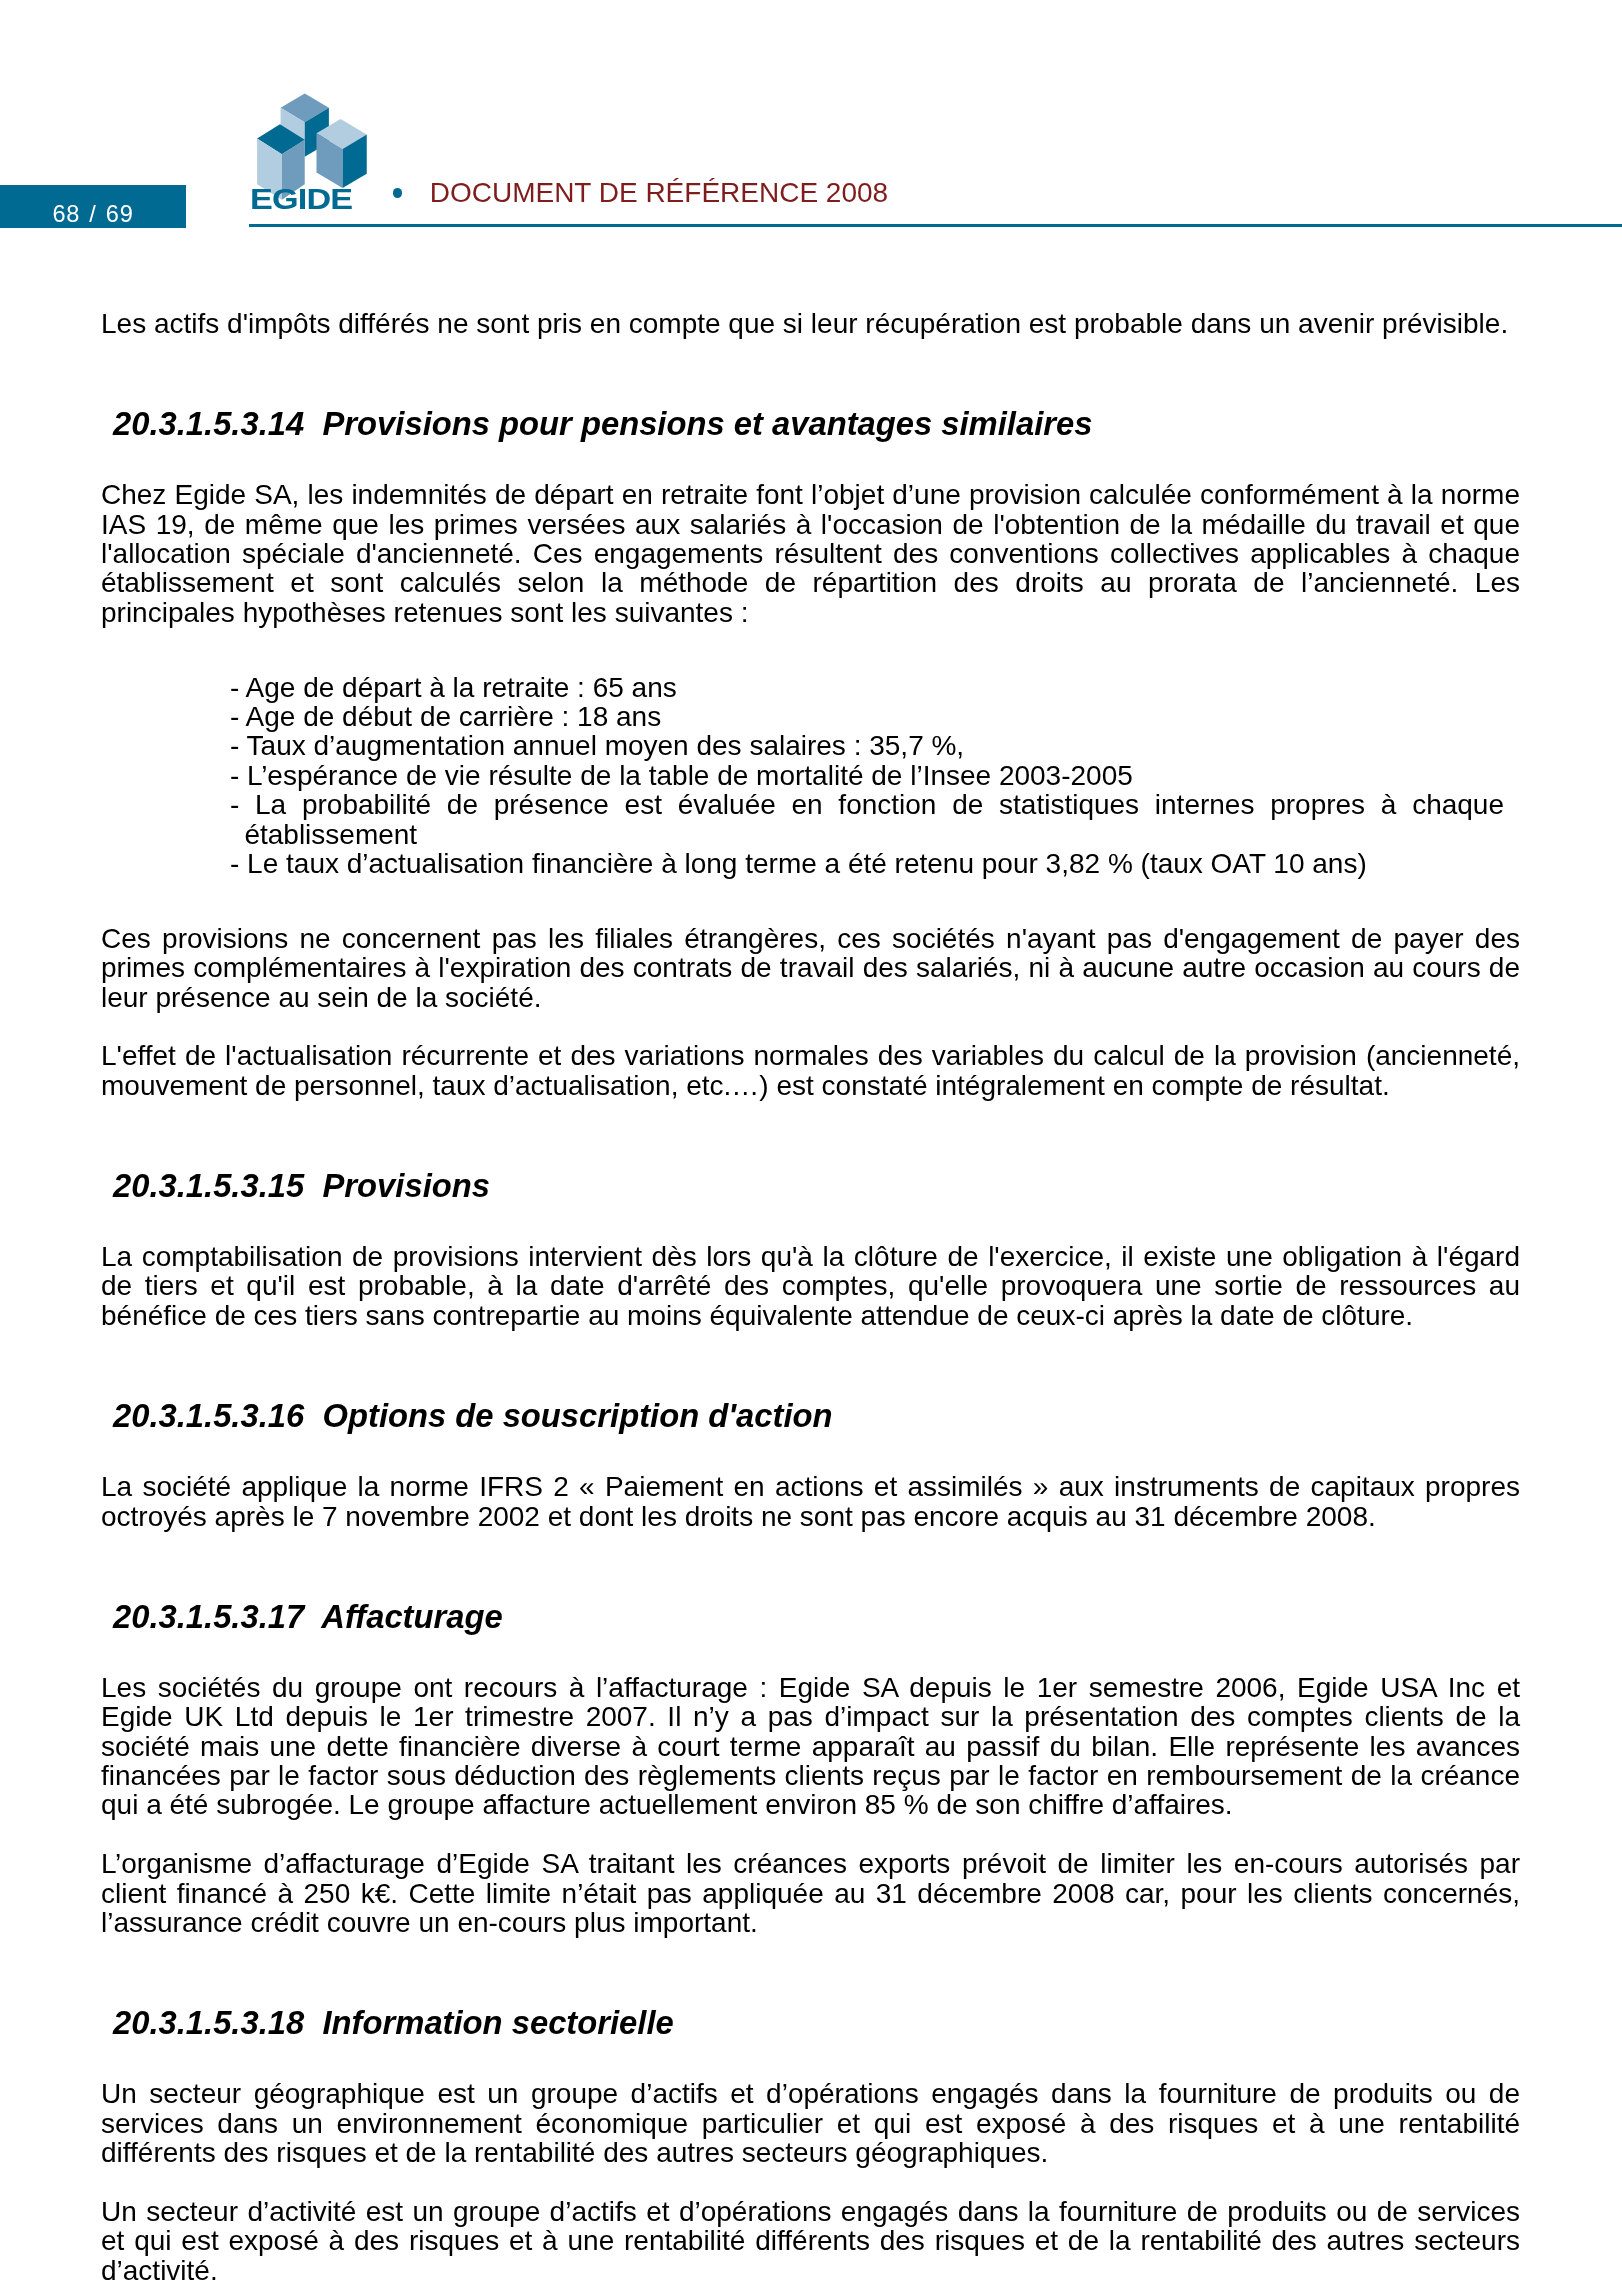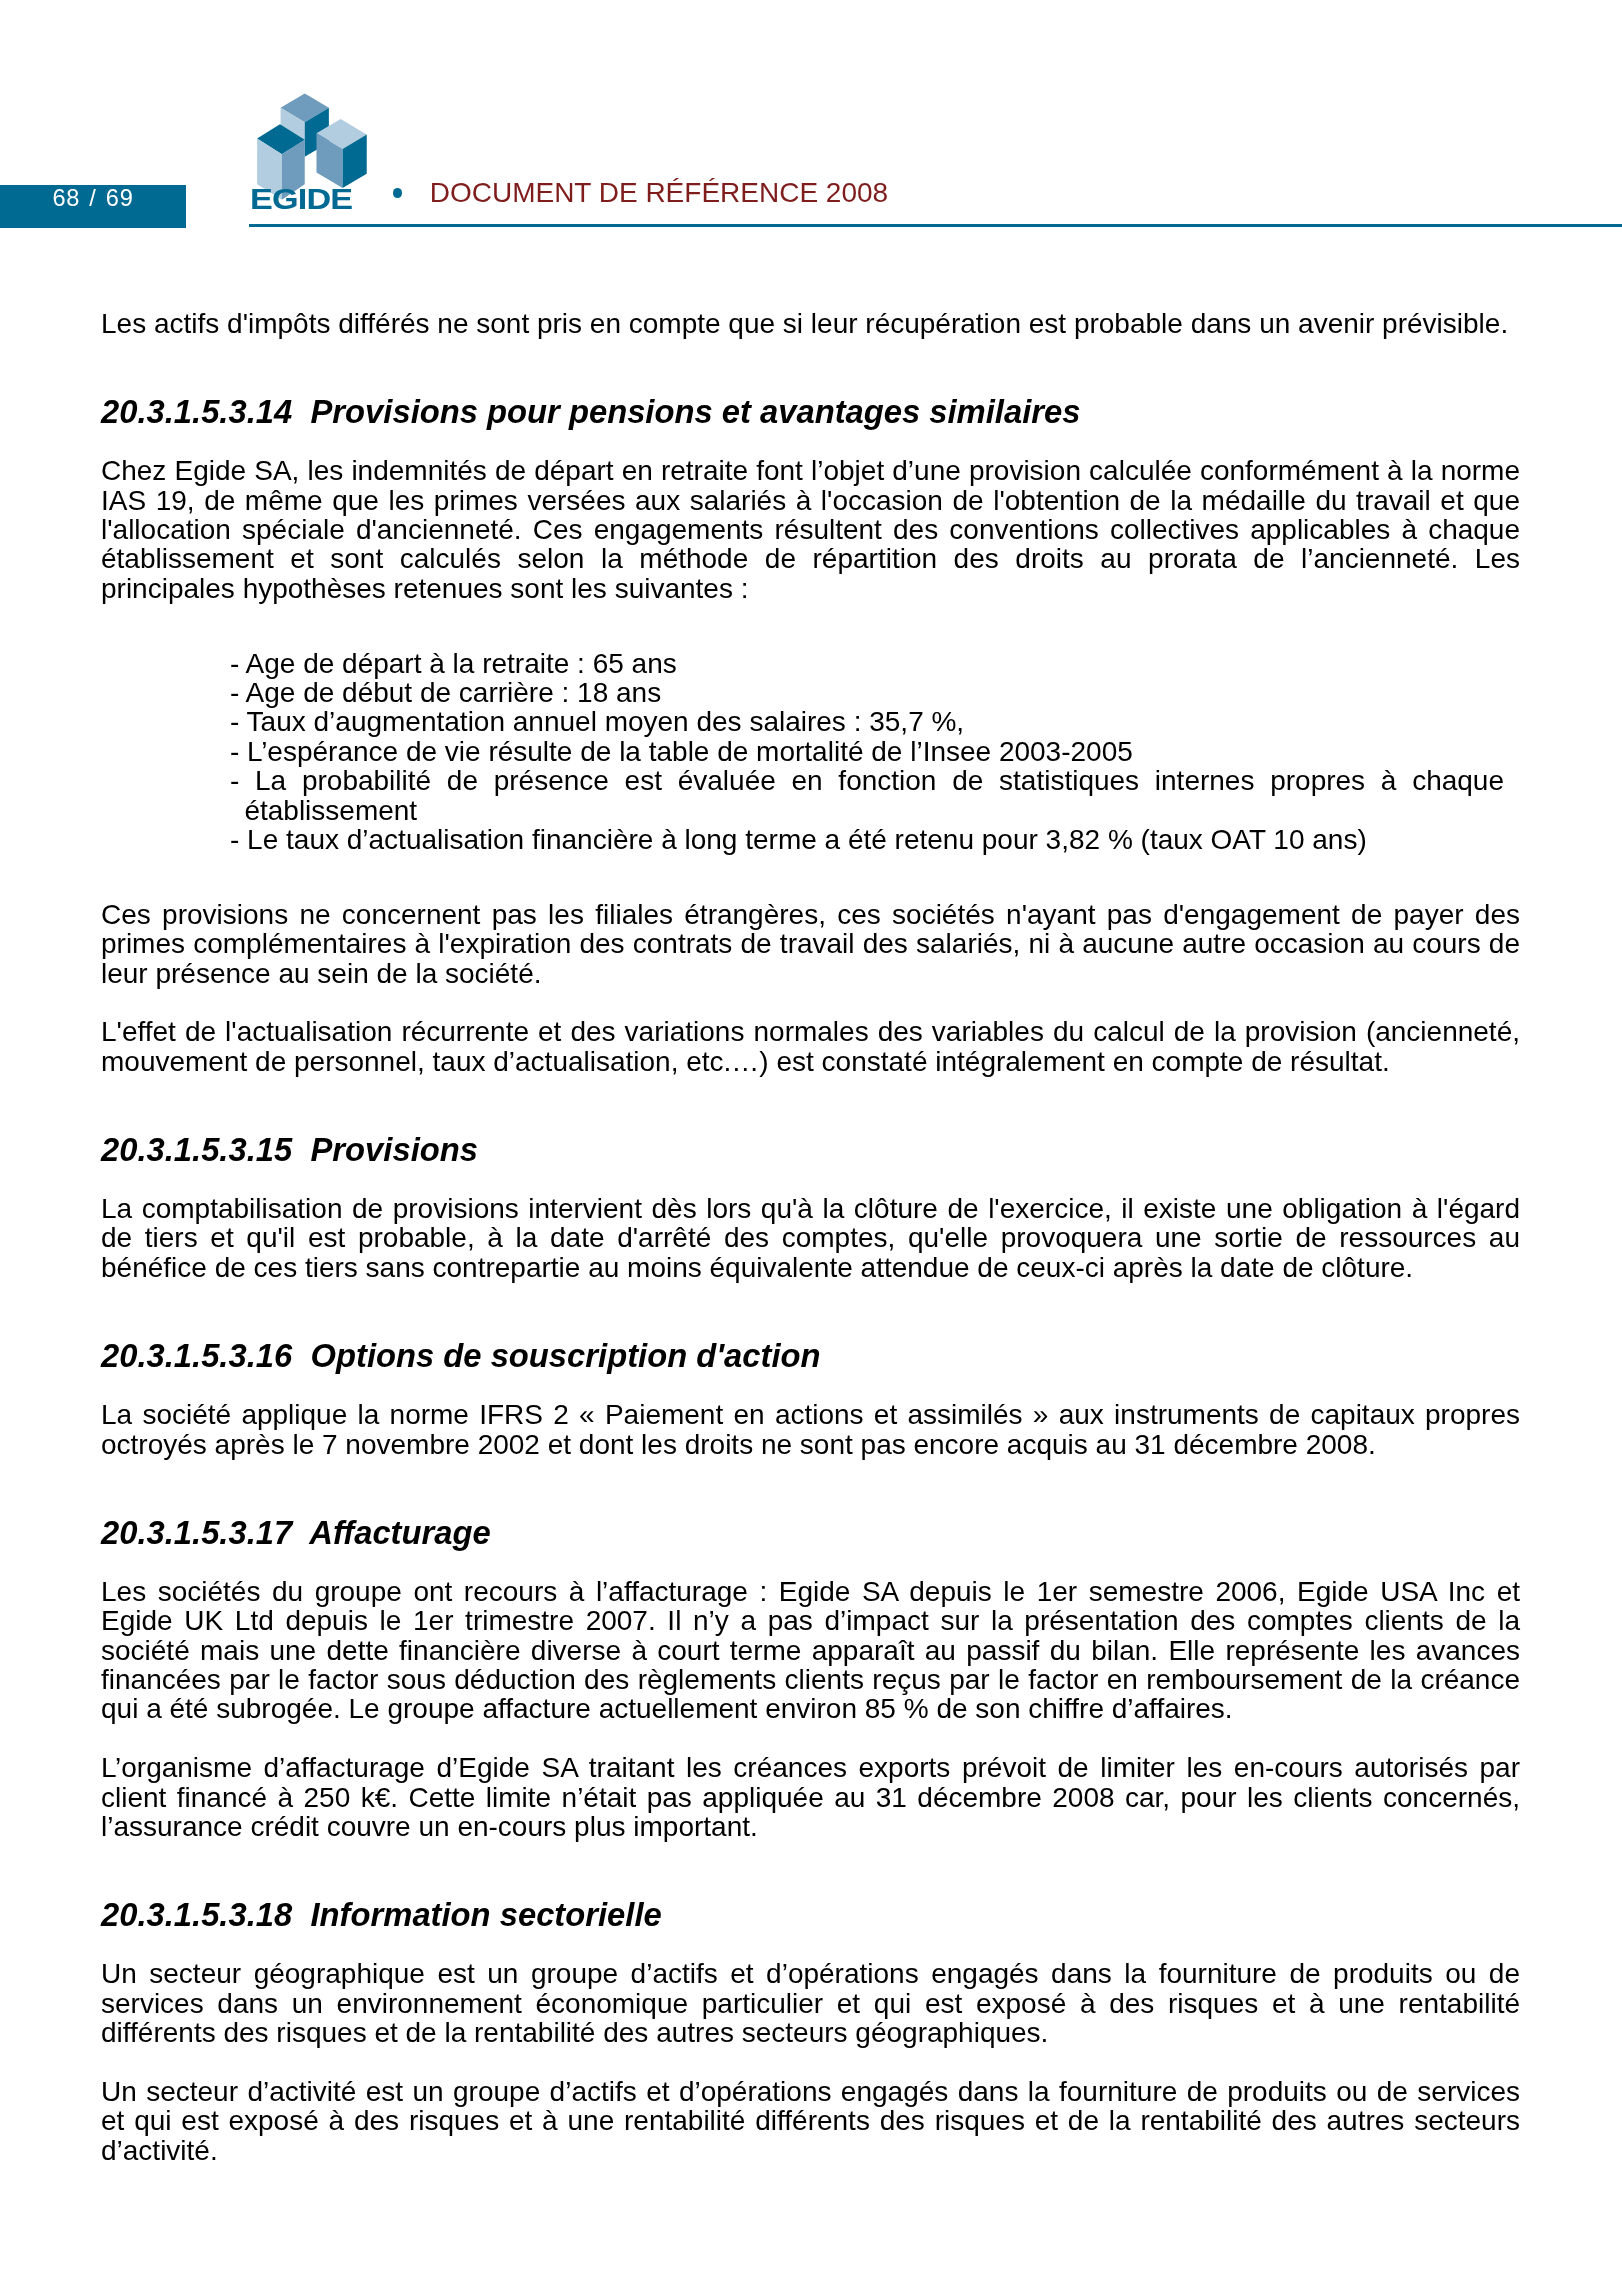--- a/index.html
+++ b/index.html
@@ -1,40 +1,40 @@
 <!DOCTYPE html>
 <html style="font-size:10.5px"><head>
   <meta charset="utf-8">
   <style>
     html, body { margin: 0; padding: 0; background: #ffffff; }
     body { width: 1623px; height: 2295px; position: relative; overflow: hidden;
            font-family: "Liberation Sans", sans-serif; color: #000; }
 
     .page-badge { position: absolute; left: 0; top: 185px; width: 186px; height: 43px;
                   background: #006a92; color: #fff; font-size: 23.6px;
-                  display: flex; align-items: flex-start; justify-content: center;
+                  display: flex; align-items: flex-end; justify-content: center;
                   letter-spacing: 0.7px; }
     .page-badge .sep { margin: 0 9.2px; }
 
     .logo { position: absolute; left: 249px; top: 85px; width: 118px; height: 124px; }
     .logo svg { display: block; }
 
     .header-title { position: absolute; left: 393px; top: 177px; font-size: 28px;
                     color: #7f1d1d; display: flex; align-items: center; }
     .header-title .bullet { width: 9.2px; height: 9.2px; border-radius: 50%; background: #006a92;
                             display: inline-block; margin-right: 27.5px; }
     .header-rule { position: absolute; left: 249px; top: 224px; right: 0; height: 3.3px;
                    background: #006a92; }
 
     .content { position: absolute; left: 101px; top: 309px; width: 1419px;
                font-size: 28px; line-height: 29.4px; }
     .content p { margin: 0; text-align: justify; }
     .gap1 { height: 29.4px; }
     .gap2 { height: 59px; }
-    .heading { font-weight: bold; font-style: italic; margin: 0; }
+    .heading { font-weight: bold; font-style: italic; margin: 12px; }
     .heading .num { margin-right: 9.2px; }
 
     ul.assumptions { list-style: none; margin: 16px; padding: 0 0 0 113px; }
     ul.assumptions li { text-align: justify; padding-left: 14.4px; text-indent: -14.4px; }
   </style>
 </head>
 <body>
 
 <div class="page-badge">
   <span>68</span>

